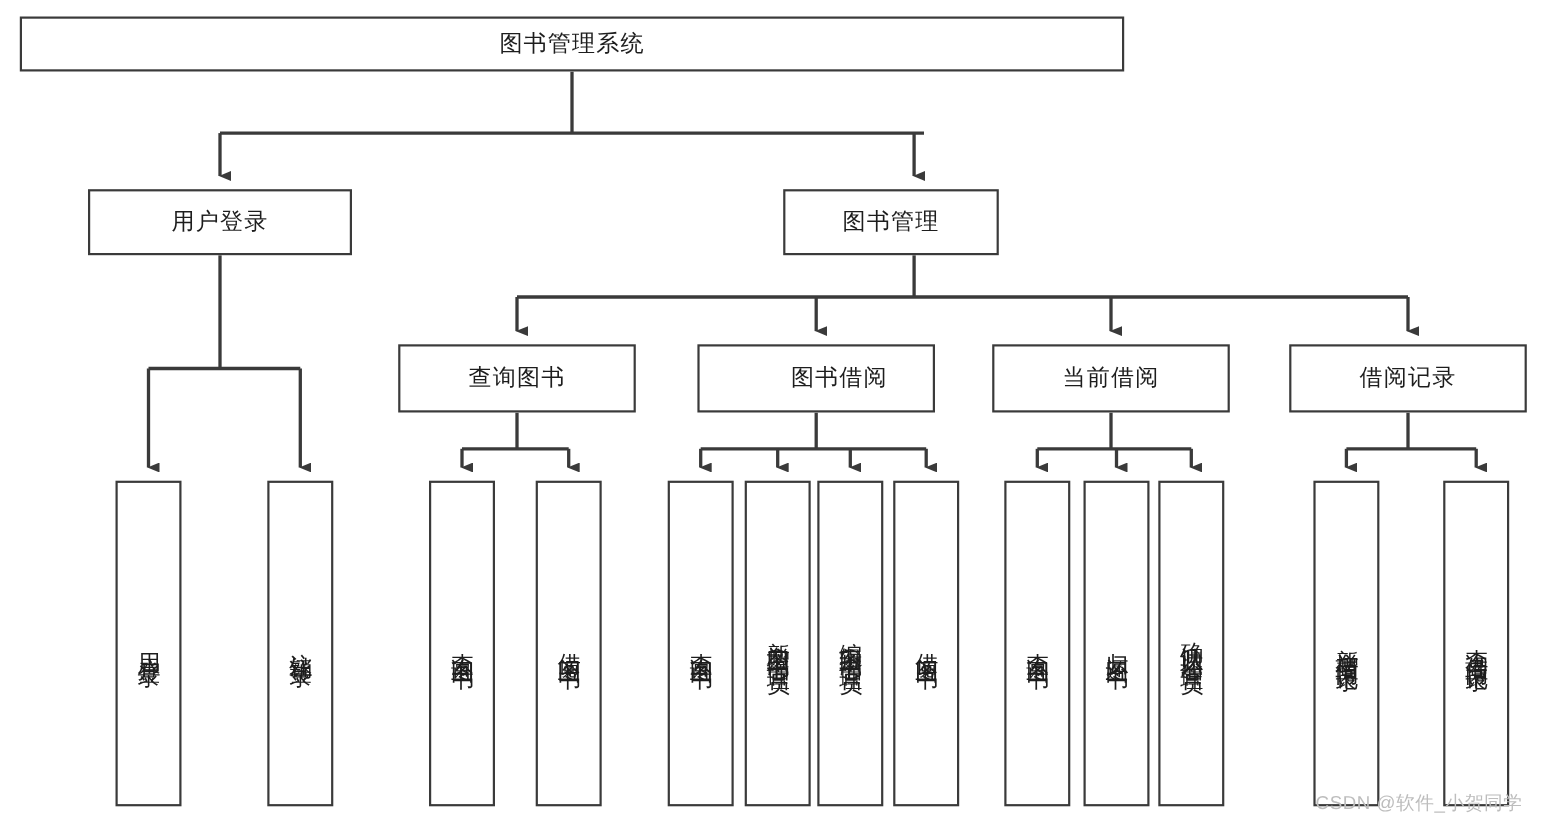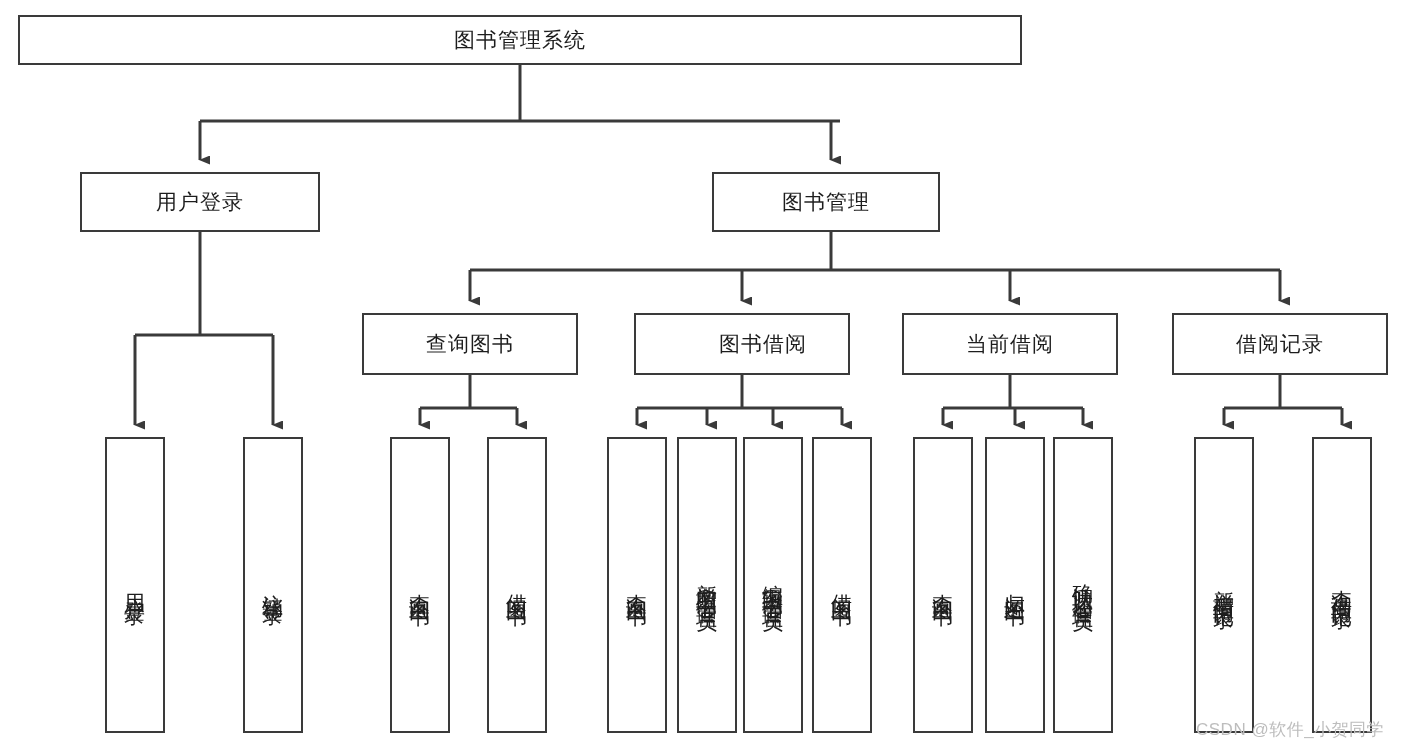--- a/index.html
+++ b/index.html
@@ -129,21 +129,21 @@
   </svg>
 
   <div class="node-box" style="left:18px; top:15px; width:1004px; height:50px;">
     <span class="node-label-h">图书管理系统</span>
   </div>
 
   <div class="node-box" style="left:80px; top:172px; width:240px; height:60px;">
     <span class="node-label-h">用户登录</span>
   </div>
 
-  <div class="node-box" style="left:712px; top:172px; width:228px; height:60px;">
+  <div class="node-box" style="left:712px; top:172px; width:196px; height:60px;">
     <span class="node-label-h">图书管理</span>
   </div>
 
   <div class="node-box" style="left:362px; top:313px; width:216px; height:62px;">
     <span class="node-label-h">查询图书</span>
   </div>
 
   <div class="node-box" style="left:634px; top:313px; width:216px; height:62px;padding-left:42px;">
     <span class="node-label-h">图书借阅</span>
   </div>

